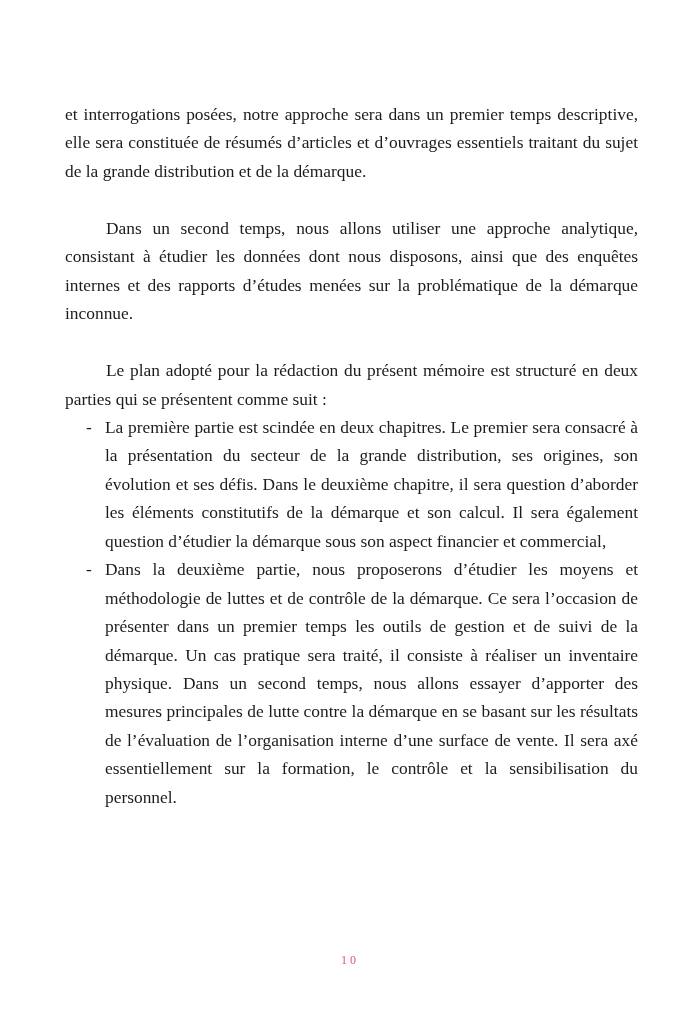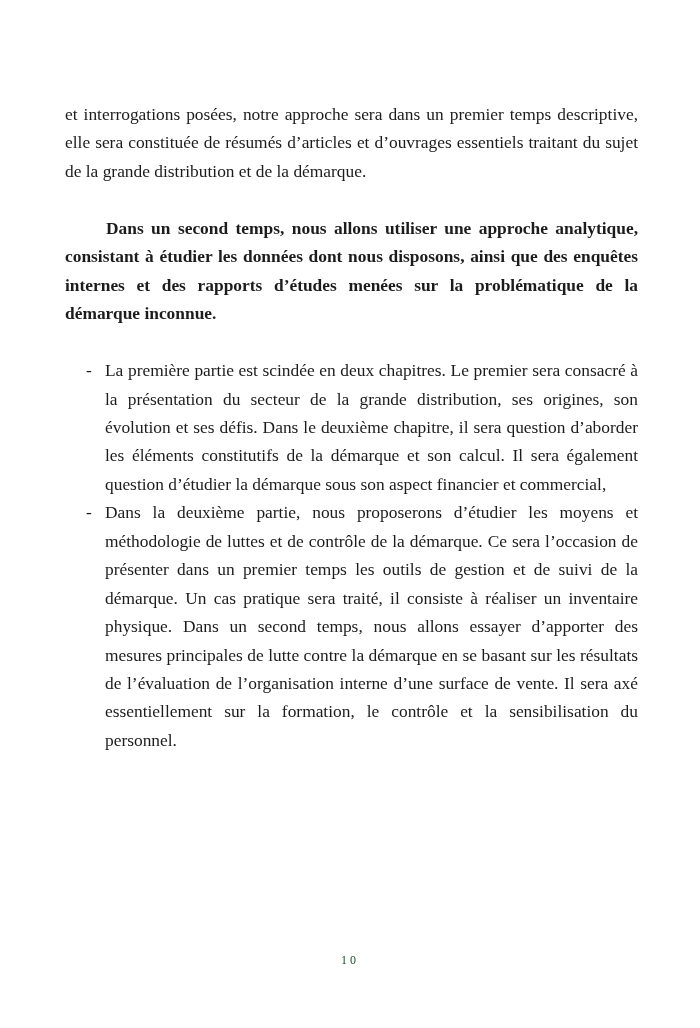--- a/index.html
+++ b/index.html
@@ -28,21 +28,20 @@
     left: 65px;
     top: 84px;
     width: 573px;
     text-align: justify;
   }
   .para {
     margin: 0 0 28.45px 0;
   }
   .para.indented {
     text-indent: 41px;
-    font-weight: bold;
   }
   .para.no-gap {
     margin-bottom: 0;
   }
   .dash-list {
     margin: 0;
     padding: 0;
   }
   .dash-item {
     position: relative;
@@ -56,33 +55,34 @@
   }
   .page-number {
     position: absolute;
     left: 0;
     top: 930px;
     width: 100%;
     text-align: center;
     font-family: "Liberation Serif", "DejaVu Serif", serif;
     font-size: 12px;
     letter-spacing: 3px;
-    color: #14532d;
+    color: #ec4899;
   }
 </style>
 </head>
 <body>
 
 <div class="page">
   <div class="content">
 
     <p class="para">et interrogations posées, notre approche sera dans un premier temps descriptive, elle sera constituée de résumés d’articles et d’ouvrages essentiels traitant du sujet de la grande distribution et de la démarque.</p>
 
     <p class="para indented">Dans un second temps, nous allons utiliser une approche analytique, consistant à étudier les données dont nous disposons, ainsi que des enquêtes internes et des rapports d’études menées sur la problématique de la démarque inconnue.</p>
 
+    <p class="para indented no-gap">Le plan adopté pour la rédaction du présent mémoire est structuré en deux parties qui se présentent comme suit :</p>
 
     <div class="dash-list">
 
       <div class="dash-item">
         <span class="marker">-</span>
         <span>La première partie est scindée en deux chapitres. Le premier sera consacré à la présentation du secteur de la grande distribution, ses origines, son évolution et ses défis. Dans le deuxième chapitre, il sera question d’aborder les éléments constitutifs de la démarque et son calcul. Il sera également question d’étudier la démarque sous son aspect financier et commercial,</span>
       </div>
 
       <div class="dash-item">
         <span class="marker">-</span>

